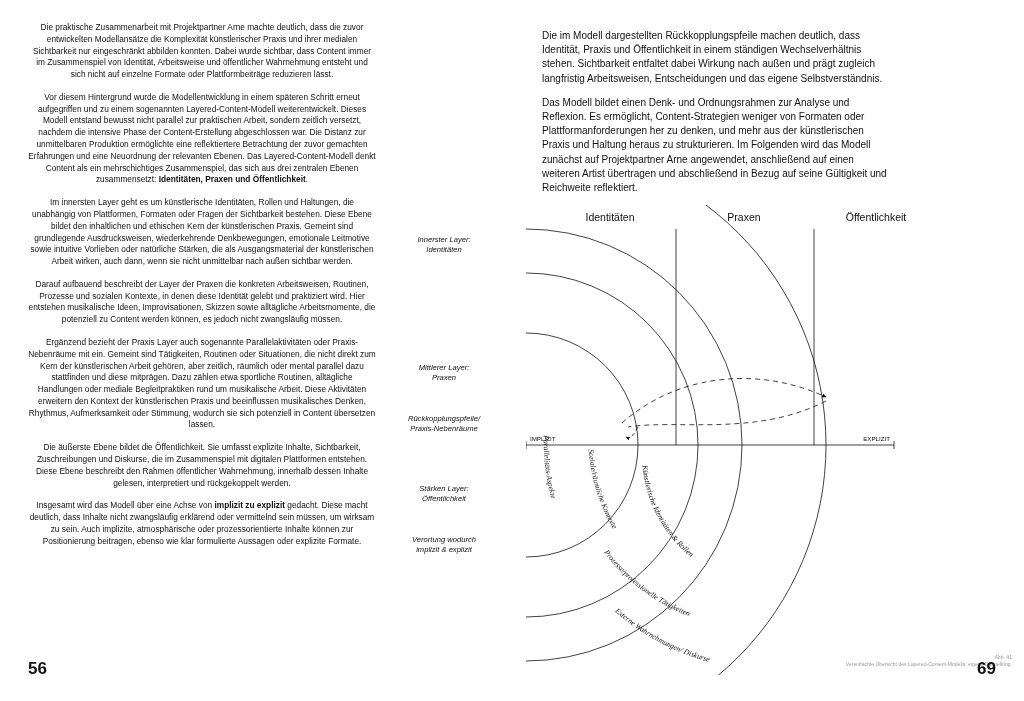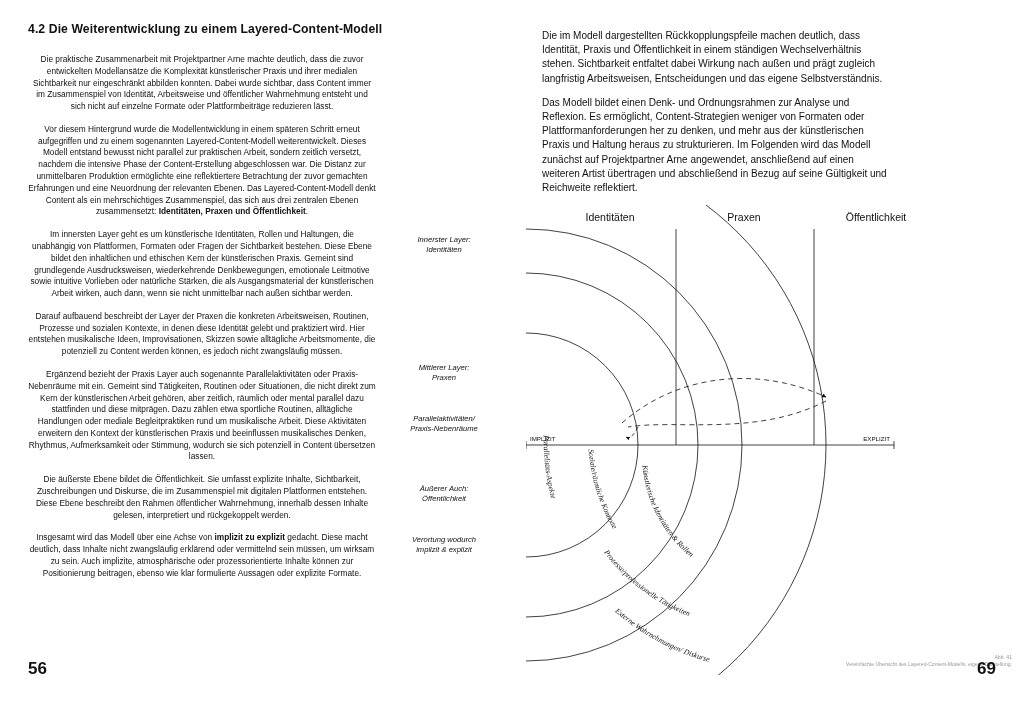--- a/index.html
+++ b/index.html
@@ -117,46 +117,45 @@
     fill: #111;
   }
 </style>
 </head>
 <body>
 
 <div class="spread">
 
   <div class="page page-left">
 
-    <h1 class="section-title">4.2 Die Weiterentwicklung zu einem Layered-Content-Modell</h1>
 
     <div class="body-col">
       <p class="body">Die praktische Zusammenarbeit mit Projektpartner Arne machte deutlich, dass die zuvor entwickelten Modellansätze die Komplexität künstlerischer Praxis und ihrer medialen Sichtbarkeit nur eingeschränkt abbilden konnten. Dabei wurde sichtbar, dass Content immer im Zusammenspiel von Identität, Arbeitsweise und öffentlicher Wahrnehmung entsteht und sich nicht auf einzelne Formate oder Plattformbeiträge reduzieren lässt.</p>
       <p class="body">Vor diesem Hintergrund wurde die Modellentwicklung in einem späteren Schritt erneut aufgegriffen und zu einem sogenannten Layered-Content-Modell weiterentwickelt. Dieses Modell entstand bewusst nicht parallel zur praktischen Arbeit, sondern zeitlich versetzt, nachdem die intensive Phase der Content-Erstellung abgeschlossen war. Die Distanz zur unmittelbaren Produktion ermöglichte eine reflektiertere Betrachtung der zuvor gemachten Erfahrungen und eine Neuordnung der relevanten Ebenen. Das Layered-Content-Modell denkt Content als ein mehrschichtiges Zusammenspiel, das sich aus drei zentralen Ebenen zusammensetzt: <span class="bold">Identitäten, Praxen und Öffentlichkeit</span>.</p>
       <p class="body">Im innersten Layer geht es um künstlerische Identitäten, Rollen und Haltungen, die unabhängig von Plattformen, Formaten oder Fragen der Sichtbarkeit bestehen. Diese Ebene bildet den inhaltlichen und ethischen Kern der künstlerischen Praxis. Gemeint sind grundlegende Ausdrucksweisen, wiederkehrende Denkbewegungen, emotionale Leitmotive sowie intuitive Vorlieben oder natürliche Stärken, die als Ausgangsmaterial der künstlerischen Arbeit wirken, auch dann, wenn sie nicht unmittelbar nach außen sichtbar werden.</p>
       <p class="body">Darauf aufbauend beschreibt der Layer der Praxen die konkreten Arbeitsweisen, Routinen, Prozesse und sozialen Kontexte, in denen diese Identität gelebt und praktiziert wird. Hier entstehen musikalische Ideen, Improvisationen, Skizzen sowie alltägliche Arbeitsmomente, die potenziell zu Content werden können, es jedoch nicht zwangsläufig müssen.</p>
       <p class="body">Ergänzend bezieht der Praxis Layer auch sogenannte Parallelaktivitäten oder Praxis-Nebenräume mit ein. Gemeint sind Tätigkeiten, Routinen oder Situationen, die nicht direkt zum Kern der künstlerischen Arbeit gehören, aber zeitlich, räumlich oder mental parallel dazu stattfinden und diese mitprägen. Dazu zählen etwa sportliche Routinen, alltägliche Handlungen oder mediale Begleitpraktiken rund um musikalische Arbeit. Diese Aktivitäten erweitern den Kontext der künstlerischen Praxis und beeinflussen musikalisches Denken, Rhythmus, Aufmerksamkeit oder Stimmung, wodurch sie sich potenziell in Content übersetzen lassen.</p>
       <p class="body">Die äußerste Ebene bildet die Öffentlichkeit. Sie umfasst explizite Inhalte, Sichtbarkeit, Zuschreibungen und Diskurse, die im Zusammenspiel mit digitalen Plattformen entstehen. Diese Ebene beschreibt den Rahmen öffentlicher Wahrnehmung, innerhalb dessen Inhalte gelesen, interpretiert und rückgekoppelt werden.</p>
       <p class="body">Insgesamt wird das Modell über eine Achse von <span class="bold">implizit zu explizit</span> gedacht. Diese macht deutlich, dass Inhalte nicht zwangsläufig erklärend oder vermittelnd sein müssen, um wirksam zu sein. Auch implizite, atmosphärische oder prozessorientierte Inhalte können zur Positionierung beitragen, ebenso wie klar formulierte Aussagen oder explizite Formate.</p>
     </div>
 
     <div class="marginalia" style="top:235px;">
       <div>Innerster Layer:</div>
       <div>Identitäten</div>
     </div>
     <div class="marginalia" style="top:321px;margin-top:42px;">
       <div>Mittlerer Layer:</div>
       <div>Praxen</div>
     </div>
     <div class="marginalia" style="top:414px;">
-      <div>Parallelaktivitäten/</div>
+      <div>Rückkopplungspfeile/</div>
       <div>Praxis-Nebenräume</div>
     </div>
     <div class="marginalia" style="top:484px;">
-      <div>Äußerer Auch:</div>
+      <div>Stärken Layer:</div>
       <div>Öffentlichkeit</div>
     </div>
     <div class="marginalia" style="top:535px;">
       <div>Verortung wodurch</div>
       <div>implizit &amp; explizit</div>
     </div>
 
     <div class="page-number pn-left">56</div>
   </div>
 

